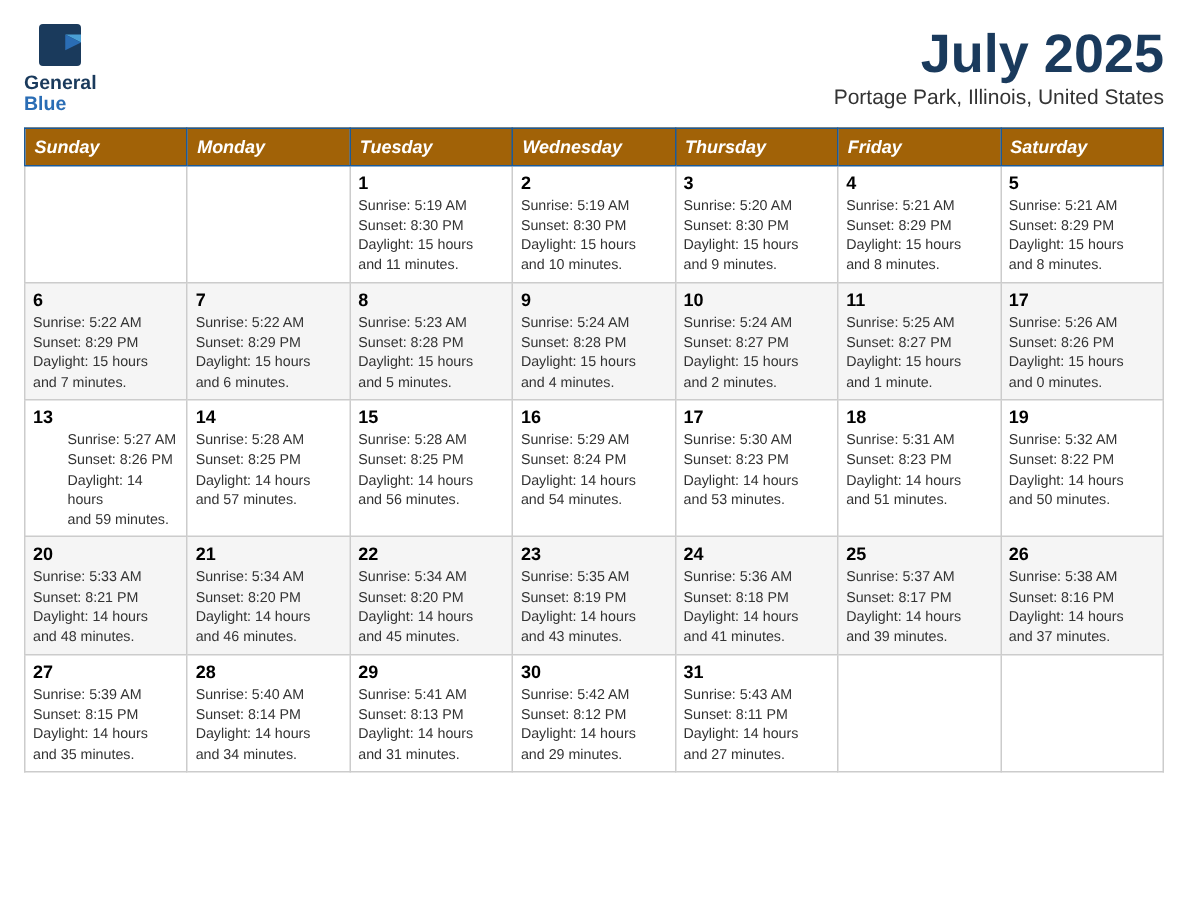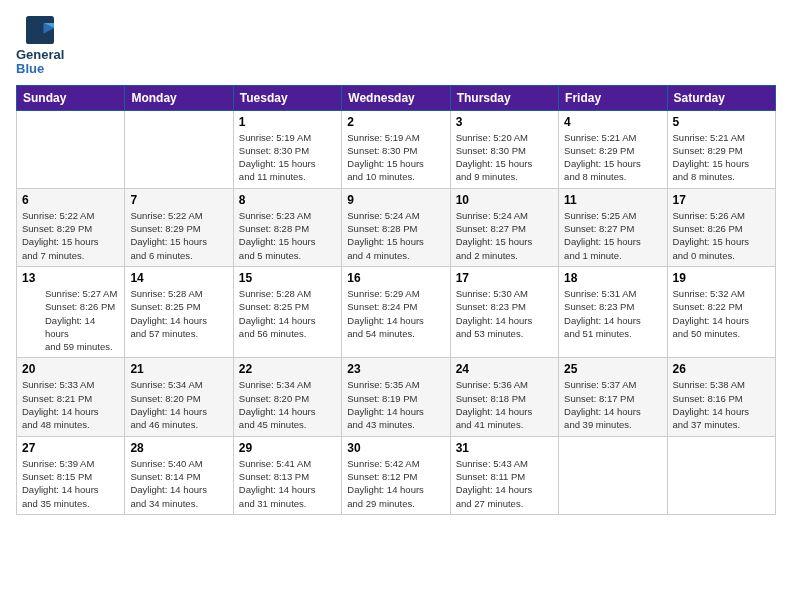--- a/index.html
+++ b/index.html
@@ -86,37 +86,41 @@
     .day-info {
       font-size: 9.5px;
       color: #333;
       line-height: 1.4;
     }
     .empty-cell {
       background: #f9f9f9;
     }
     tr:nth-child(odd) td { background: #fff; }
     tr:nth-child(even) td { background: #f0f4f8; }
-    .calendar thead tr th { background: #4c1d95; }
+    .calendar thead tr th { background: #a16207; font-style: italic; }
   </style>
 </head>
 <body>
 
 <div class="header">
   <div class="logo">
     <svg class="logo-icon" viewBox="0 0 32 32">
       <rect x="0" y="0" width="32" height="32" rx="3" fill="#1a3a5c"></rect>
       <polygon points="20,8 32,14 32,8" fill="#4a9fd4"></polygon>
       <polygon points="20,8 32,14 20,20" fill="#2a6db5"></polygon>
     </svg>
     <div class="logo-text">
       <span>General</span>
       <span style="color:#2a6db5;">Blue</span>
     </div>
   </div>
+  <div class="title-block">
+    <div class="month-title">July 2025</div>
+    <div class="location">Portage Park, Illinois, United States</div>
+  </div>
 </div>
 
 <table class="calendar">
   <thead>
     <tr id="weekday-header">
         <th>Sunday</th>
         <th>Monday</th>
         <th>Tuesday</th>
         <th>Wednesday</th>
         <th>Thursday</th>

